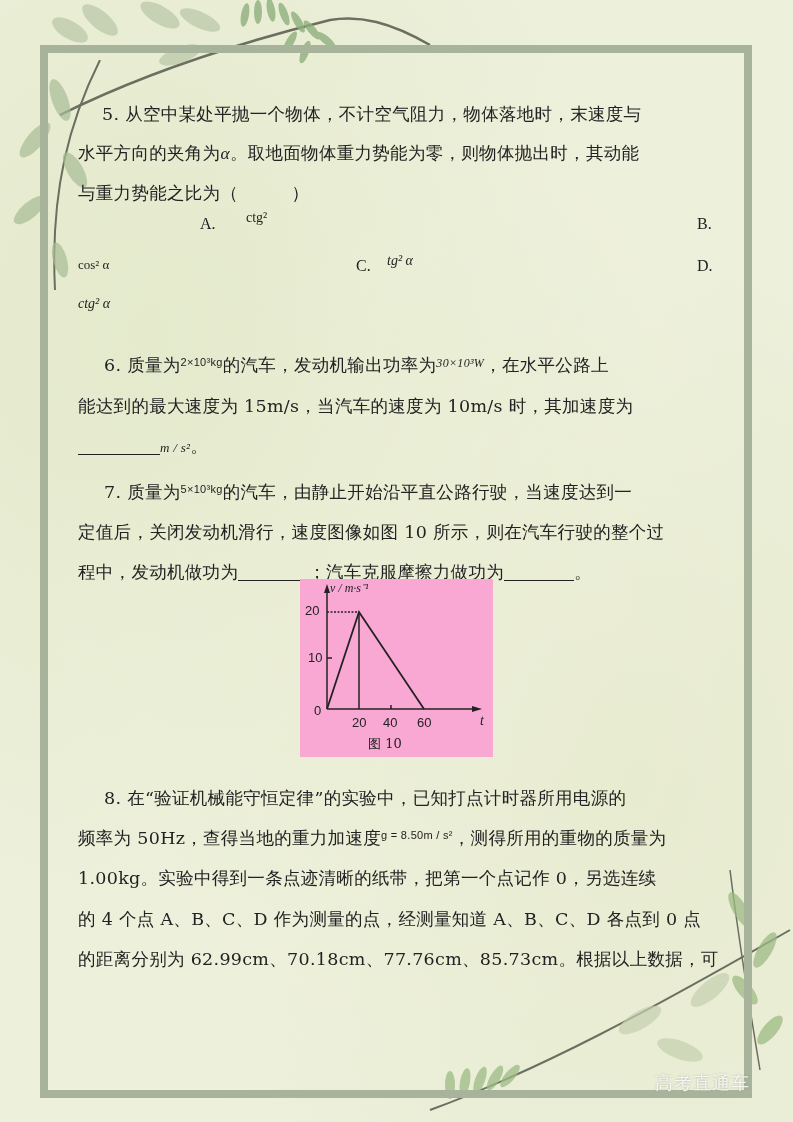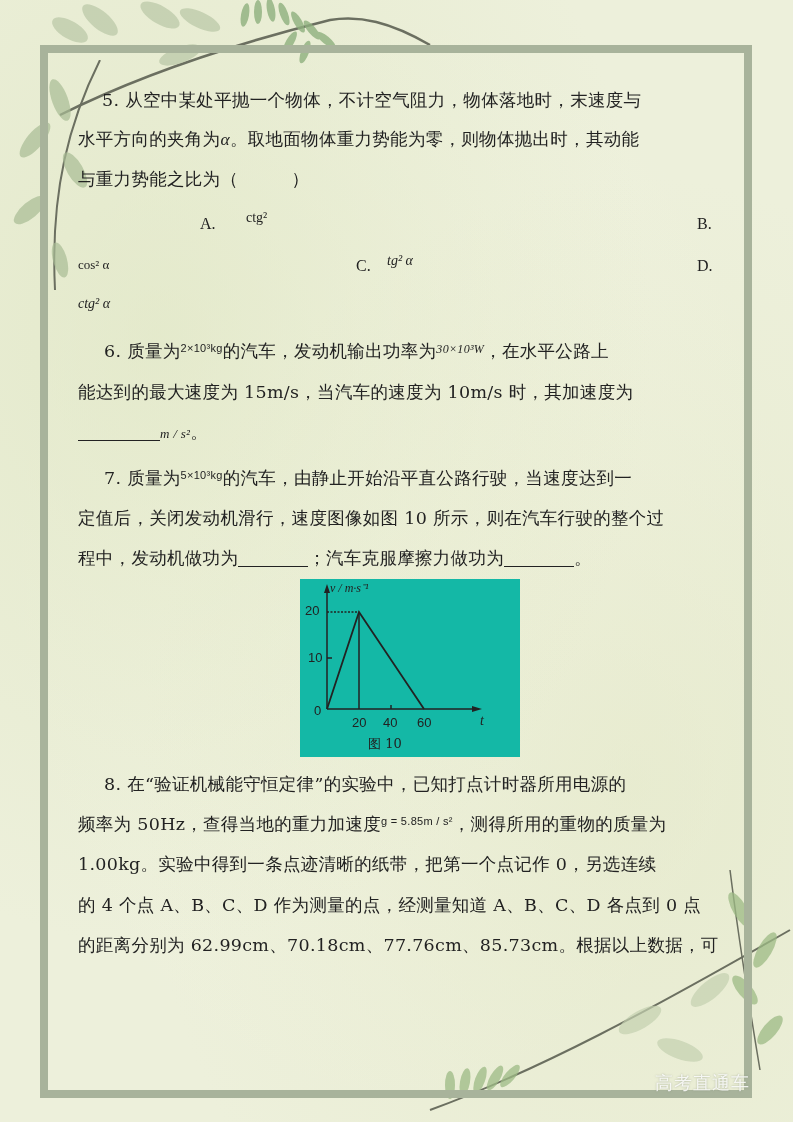--- a/index.html
+++ b/index.html
@@ -11,27 +11,27 @@
       radial-gradient(ellipse at 80% 70%, rgba(225,230,195,0.5), transparent 55%),
       radial-gradient(ellipse at 50% 50%, rgba(245,246,230,0.6), transparent 70%);
     font-family:"DejaVu Serif","Liberation Serif",serif;
     color:#222;
   }
   .frame {
     position:absolute; left:40px; top:45px; width:696px; height:1037px;
     border:8px solid #a8b39b;
   }
   .leaf { position:absolute; pointer-events:none; }
-  .line { position:absolute; font-size:17.5px; white-space:nowrap; letter-spacing:0.3px; }
+  .line { position:absolute; font-size:17.5px; white-space:nowrap; letter-spacing:0.3px;margin-top:14px; }
   .math { font-family:"Liberation Serif","DejaVu Serif",serif; font-style:italic; }
   .opt { position:absolute; font-family:"Liberation Serif",serif; font-size:16px; }
   .blank { display:inline-block; border-bottom:1px solid #222; height:1em; vertical-align:-3px; }
   .figure {
-    position:absolute; left:300px; top:579px; width:220px; height:178px;
-    background:#14b8a6;
+    position:absolute; left:300px; top:579px; width:193px; height:178px;
+    background:#f9a8d4;
   }
   .figure svg { position:absolute; left:0; top:0; }
   .fig-cap { position:absolute; left:68px; top:156px; font-size:13px; }
   .footer {
     position:absolute; left:312px; top:1095px; font-size:18px; font-weight:bold;
     font-family:"Liberation Serif","DejaVu Serif",serif; letter-spacing:2px;margin-top:44px;
   }
   .watermark {
     position:absolute; left:655px; top:1071px; font-size:18px; color:rgba(255,255,255,0.85);
     font-family:"DejaVu Sans",sans-serif; letter-spacing:1px;
@@ -154,21 +154,21 @@
   <span style="position:absolute;left:52px;top:136px;font-size:13px;font-family:'Liberation Sans',sans-serif">20</span>
   <span style="position:absolute;left:83px;top:136px;font-size:13px;font-family:'Liberation Sans',sans-serif">40</span>
   <span style="position:absolute;left:117px;top:136px;font-size:13px;font-family:'Liberation Sans',sans-serif">60</span>
   <span style="position:absolute;left:180px;top:134px;font-size:14px;font-style:italic;font-family:'Liberation Serif',serif">t</span>
   <span class="fig-cap">图 10</span>
 </div>
 
 <div>
   <div class="line" style="left:104px;top:772px">8. 在“验证机械能守恒定律”的实验中，已知打点计时器所用电源的</div>
   <div class="line" style="left:78px;top:812px">
-    <span>频率为 50Hz，查得当地的重力加速度</span><span style="font-size:11px;vertical-align:5px;font-family:'Liberation Sans',sans-serif">g = 5.85m / s²</span><span>，测得所用的重物的质量为</span>
+    <span>频率为 50Hz，查得当地的重力加速度</span><span style="font-size:11px;vertical-align:5px;font-family:'Liberation Sans',sans-serif">g = 8.50m / s²</span><span>，测得所用的重物的质量为</span>
   </div>
   <div class="line" style="left:78px;top:852px">1.00kg。实验中得到一条点迹清晰的纸带，把第一个点记作 0，另选连续</div>
   <div class="line" style="left:78px;top:893px">的 4 个点 A、B、C、D 作为测量的点，经测量知道 A、B、C、D 各点到 0 点</div>
   <div class="line" style="left:78px;top:933px">的距离分别为 62.99cm、70.18cm、77.76cm、85.73cm。根据以上数据，可</div>
 </div>
 
 <div class="watermark">高考直通车</div>
 <div class="footer">第 65 页 共 73 页</div>
 
 </body></html>

